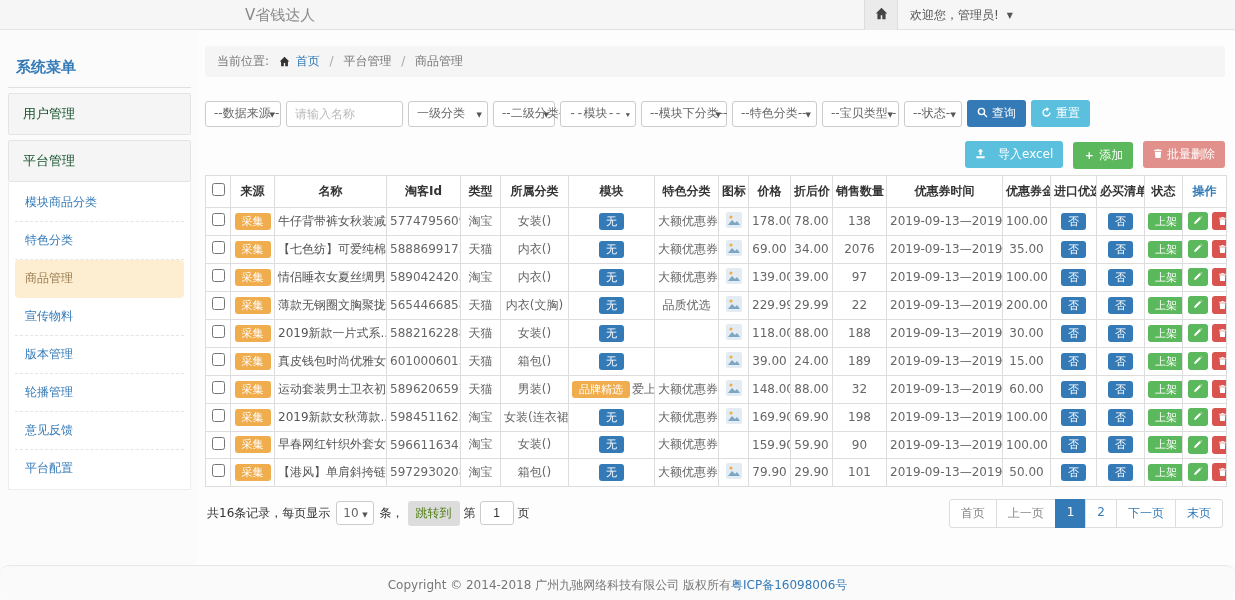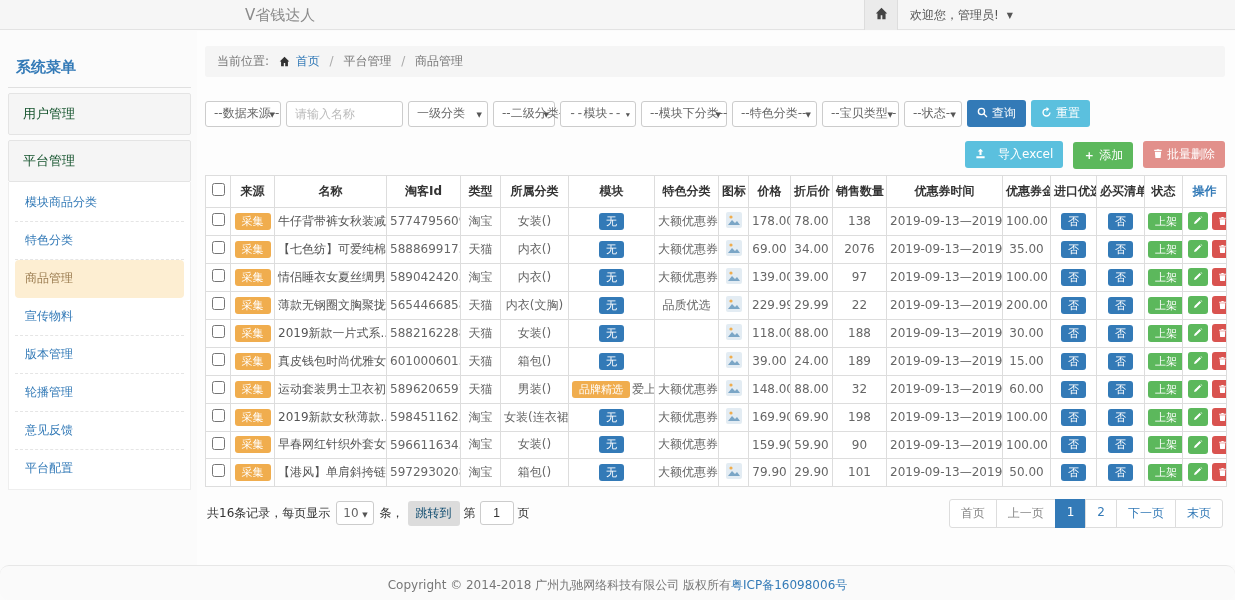--- a/index.html
+++ b/index.html
@@ -76,21 +76,21 @@
   .opbtn { display:inline-flex; align-items:center; justify-content:center; width:20px; height:18px;
     border-radius:3px; margin:0 2px; cursor:pointer; }
   .opbtn.success { background:var(--success,#5cb85c); }
   .opbtn.danger { background:var(--danger,#d9534f); }
   td.name-cell { color:#555; }
 
   
   .pager-row { margin-top:12px; display:flex; justify-content:space-between; align-items:center; padding:0 2px; }
   .pager-left { display:flex; align-items:center; gap:4px; color:#333; font-size:12px; }
   .sel.mini { padding:0 14px 0 6px; margin:0 2px; height:24px; }
-  .jump-chip { background:#dcdcdc; color:#0c4a6e; border-radius:3px; padding:4px 8px; cursor:pointer; }
+  .jump-chip { background:#dcdcdc; color:#4d7c0f; border-radius:3px; padding:4px 8px; cursor:pointer; }
   .page-input { width:34px; height:24px; border:1px solid #ccc; border-radius:3px; text-align:center; font-size:12px; color:#333; }
   .pager-right { display:flex; }
   .page-btn { border:1px solid #ddd; background:#fff; color:var(--primary,#337ab7);
     font-size:12px; padding:5px 11px; margin-left:-1px; cursor:pointer; }
   .page-btn:first-child { border-radius:3px 0 0 3px; margin-left:0; }
   .page-btn:last-child { border-radius:0 3px 3px 0; }
   .page-btn.active { background:var(--primary,#337ab7); color:#fff; border-color:var(--primary,#337ab7); }
   .page-btn.disabled { color:#888; }
 
   

